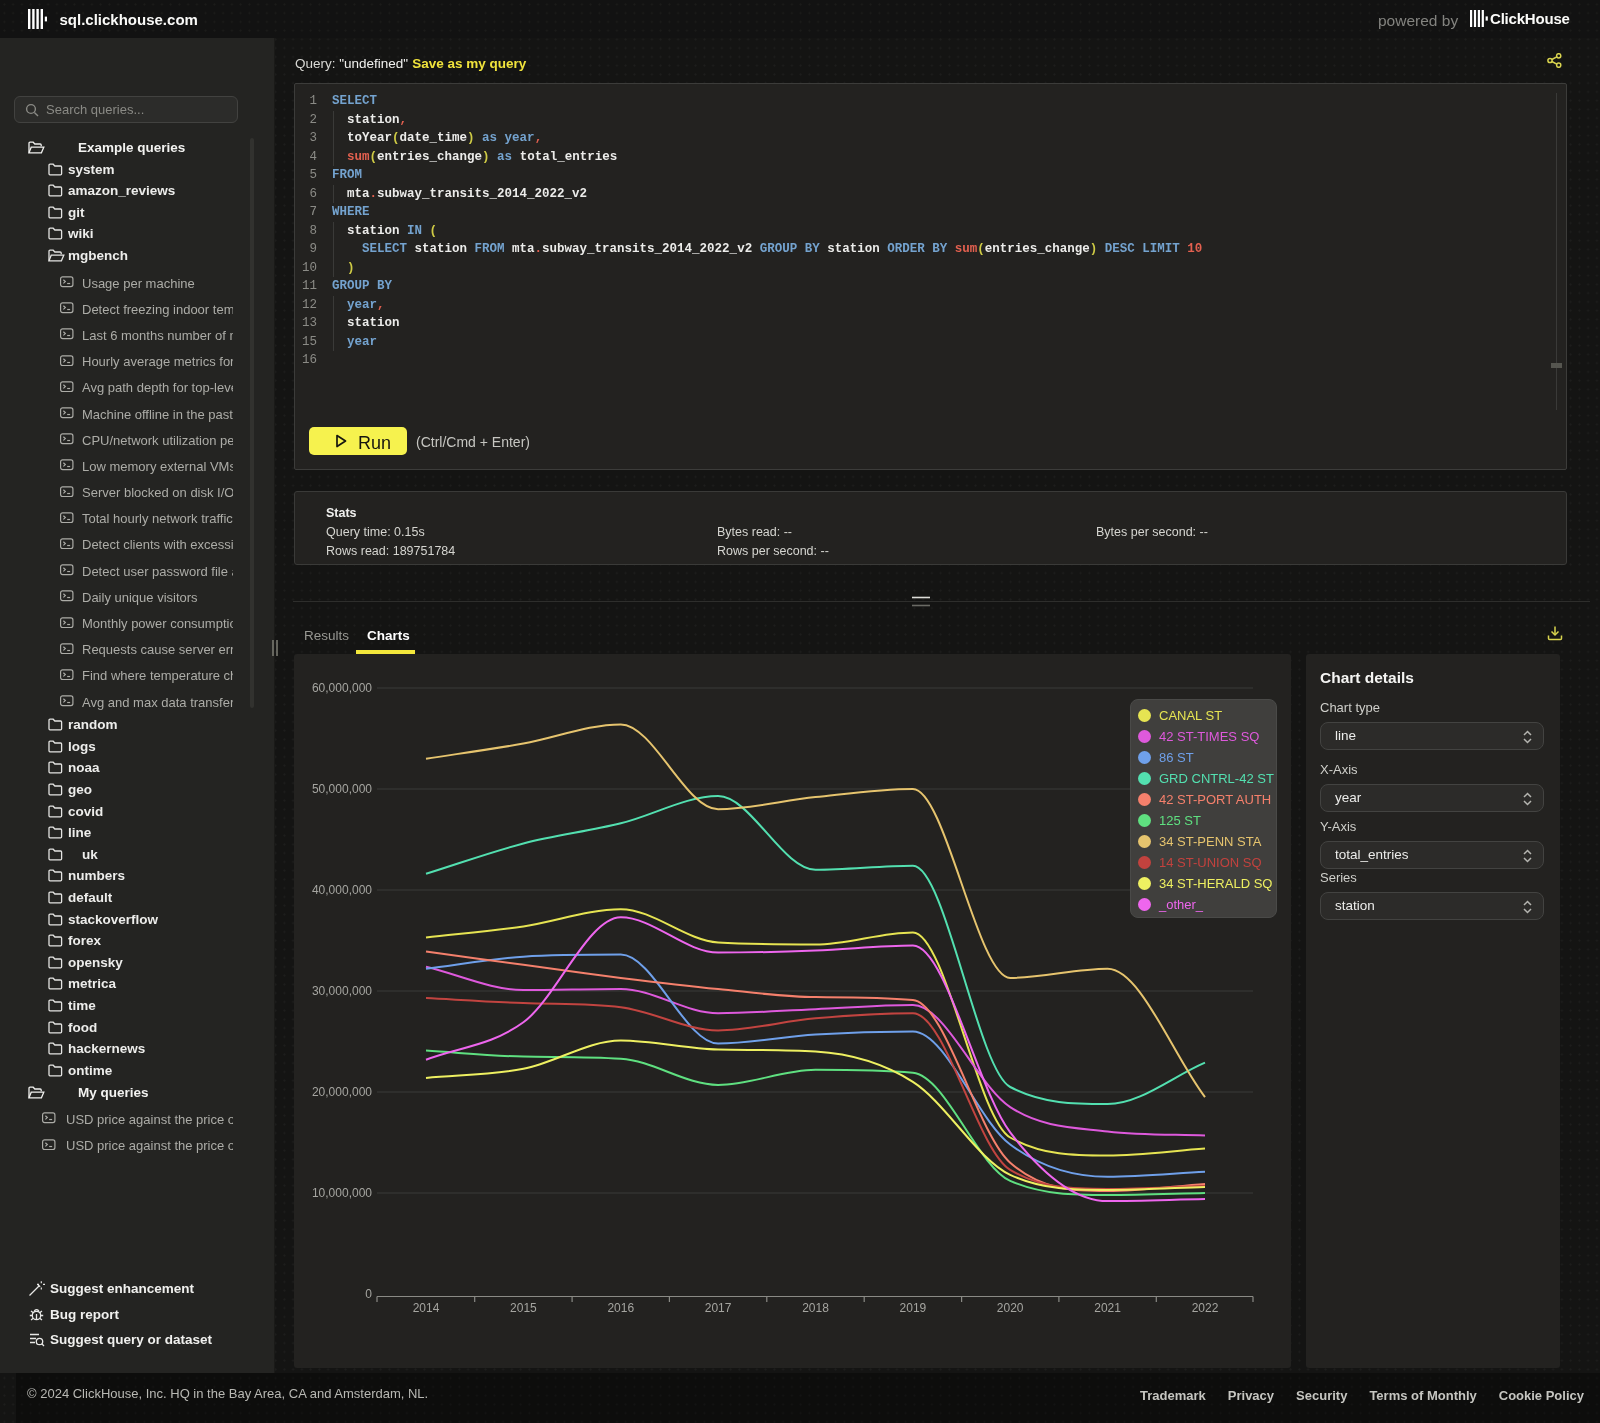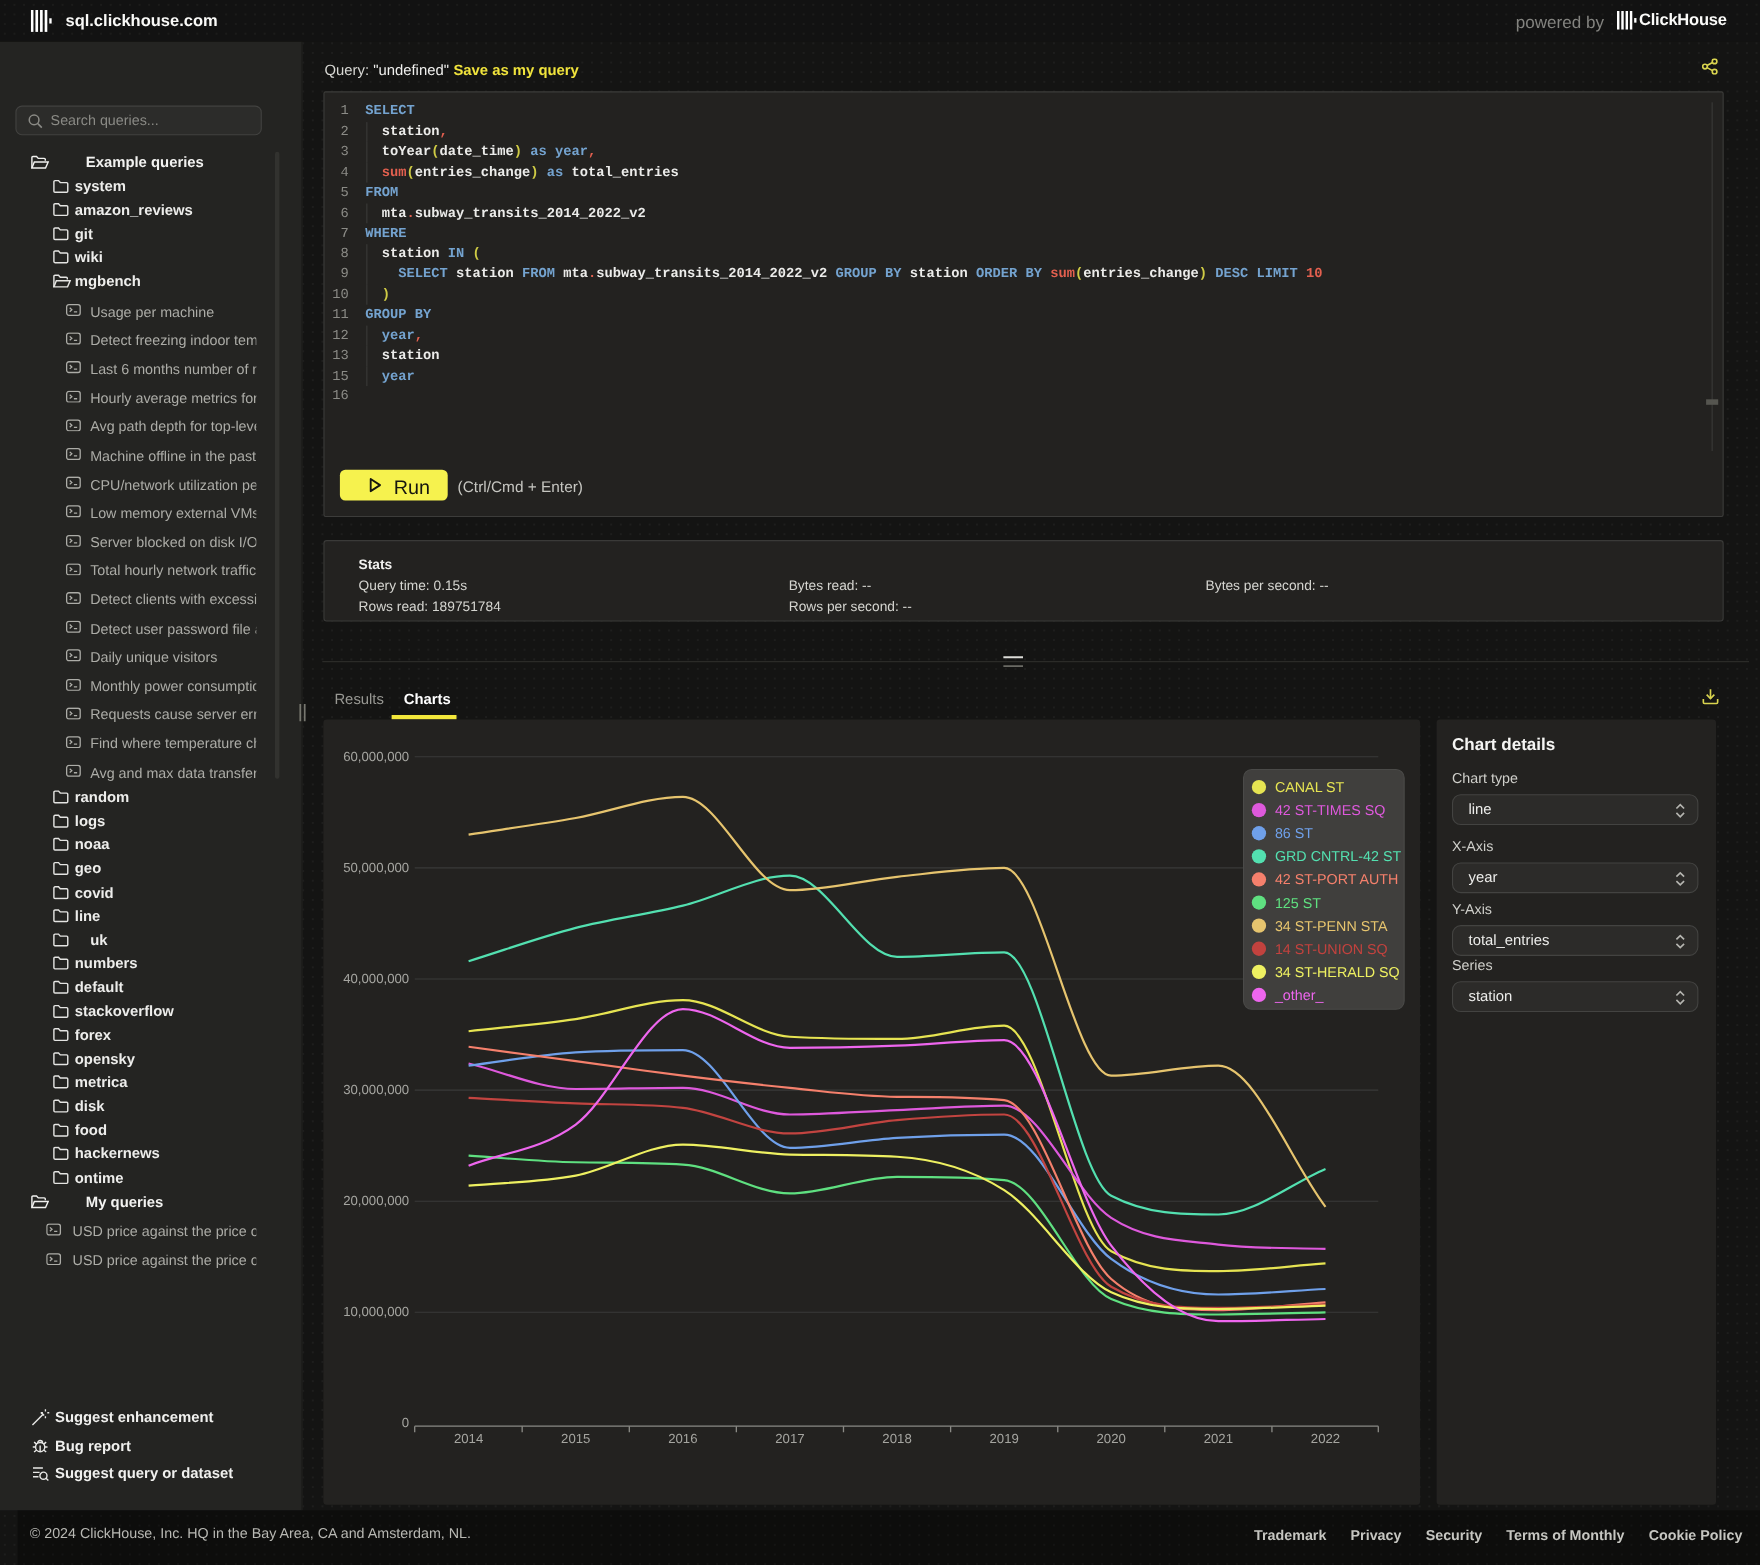--- a/index.html
+++ b/index.html
@@ -402,21 +402,21 @@
 <div class="trow">
         <svg class="ticon" style="left:48px;top:4px" width="15" height="13" viewBox="0 0 15 13">
           <path d="M1 2.2a1 1 0 011-1h3.2l1.6 1.8h5.8a1 1 0 011 1v6.8a1 1 0 01-1 1H2a1 1 0 01-1-1z" fill="none" stroke="#e4e4e2" stroke-width="1.3"></path>
         </svg>
         <span class="txtf" style="left:68px">metrica</span>
       </div>
 <div class="trow">
         <svg class="ticon" style="left:48px;top:4px" width="15" height="13" viewBox="0 0 15 13">
           <path d="M1 2.2a1 1 0 011-1h3.2l1.6 1.8h5.8a1 1 0 011 1v6.8a1 1 0 01-1 1H2a1 1 0 01-1-1z" fill="none" stroke="#e4e4e2" stroke-width="1.3"></path>
         </svg>
-        <span class="txtf" style="left:68px">disk</span>
+        <span class="txtf" style="left:68px">time</span>
       </div>
 <div class="trow">
         <svg class="ticon" style="left:48px;top:4px" width="15" height="13" viewBox="0 0 15 13">
           <path d="M1 2.2a1 1 0 011-1h3.2l1.6 1.8h5.8a1 1 0 011 1v6.8a1 1 0 01-1 1H2a1 1 0 01-1-1z" fill="none" stroke="#e4e4e2" stroke-width="1.3"></path>
         </svg>
         <span class="txtf" style="left:68px">food</span>
       </div>
 <div class="trow">
         <svg class="ticon" style="left:48px;top:4px" width="15" height="13" viewBox="0 0 15 13">
           <path d="M1 2.2a1 1 0 011-1h3.2l1.6 1.8h5.8a1 1 0 011 1v6.8a1 1 0 01-1 1H2a1 1 0 01-1-1z" fill="none" stroke="#e4e4e2" stroke-width="1.3"></path>

